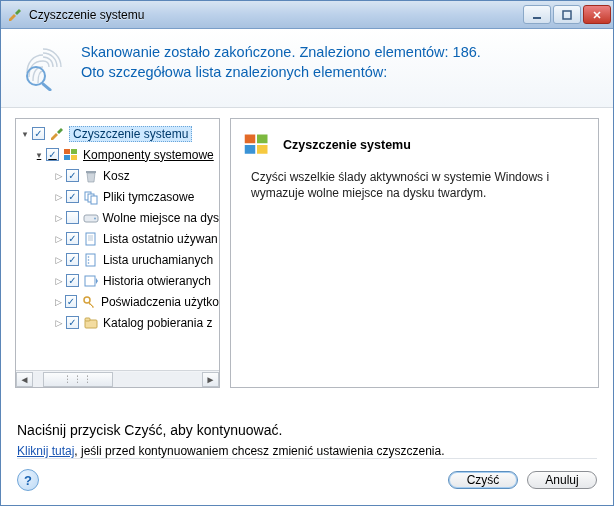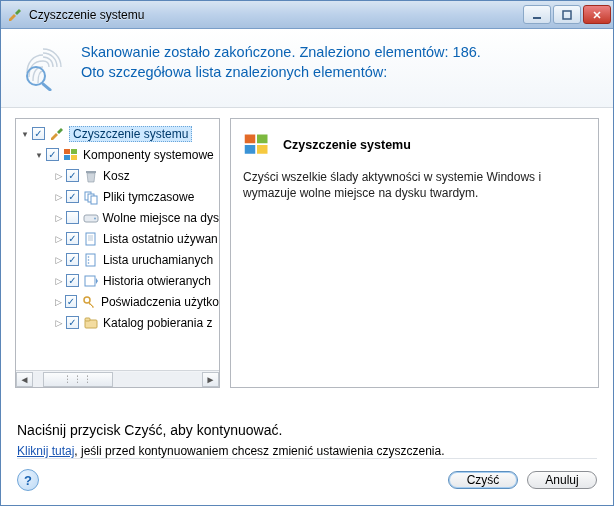--- a/index.html
+++ b/index.html
@@ -123,21 +123,21 @@
   display:inline-flex;align-items:center;justify-content:center;
   font-size:10px; color:#2367aa; line-height:1;
 }
 .chk.checked::before { content:"✓"; }
 .node-icon {
   width:16px; height:16px; margin-right:4px;
   display:inline-flex;align-items:center;justify-content:center;
 }
 .node-label { font-size:12px; }
 .lvl0 { padding-left: 0px; }
-.lvl1 { padding-left: 14px; }
+.lvl1 { padding-left: 14px; text-decoration: underline; }
 .lvl2 { padding-left: 34px; }
 .hscroll {
   height: 17px;
   border-top: 1px solid #d2d6db;
   display: flex;
   align-items: center;
   background: #f2f4f7;
 }
 .hscroll .arrow {
   width: 17px; height: 15px;
@@ -154,21 +154,21 @@
   display:flex;align-items:center;justify-content:center;color:#888;font-size:9px;letter-spacing:1px;
 }
 .desc-panel {
   flex: 1;
   padding: 12px 12px;
 }
 .desc-panel .desc-head {
   display:flex; align-items:center; gap:8px; margin-bottom:10px;
 }
 .desc-panel .desc-title { font-weight:bold; font-size:12.5px; }
-.desc-panel .desc-body { font-size:12px; color:#222; line-height:1.35; }
+.desc-panel .desc-body { font-size:12px; color:#222; line-height:1.35;margin-left:8px; }
 .footer {
   padding: 8px 16px 14px 16px;
 }
 .footer-hint { font-size:14px; margin-bottom:6px; }
 .footer-link-row { font-size:12px; }
 .footer-link-row a { color:#1a56b4; text-decoration:underline; cursor:pointer; }
 .button-row {
   border-top: 1px solid #dfe3e8;
   padding-top: 10px;
   display:flex; align-items:center;

